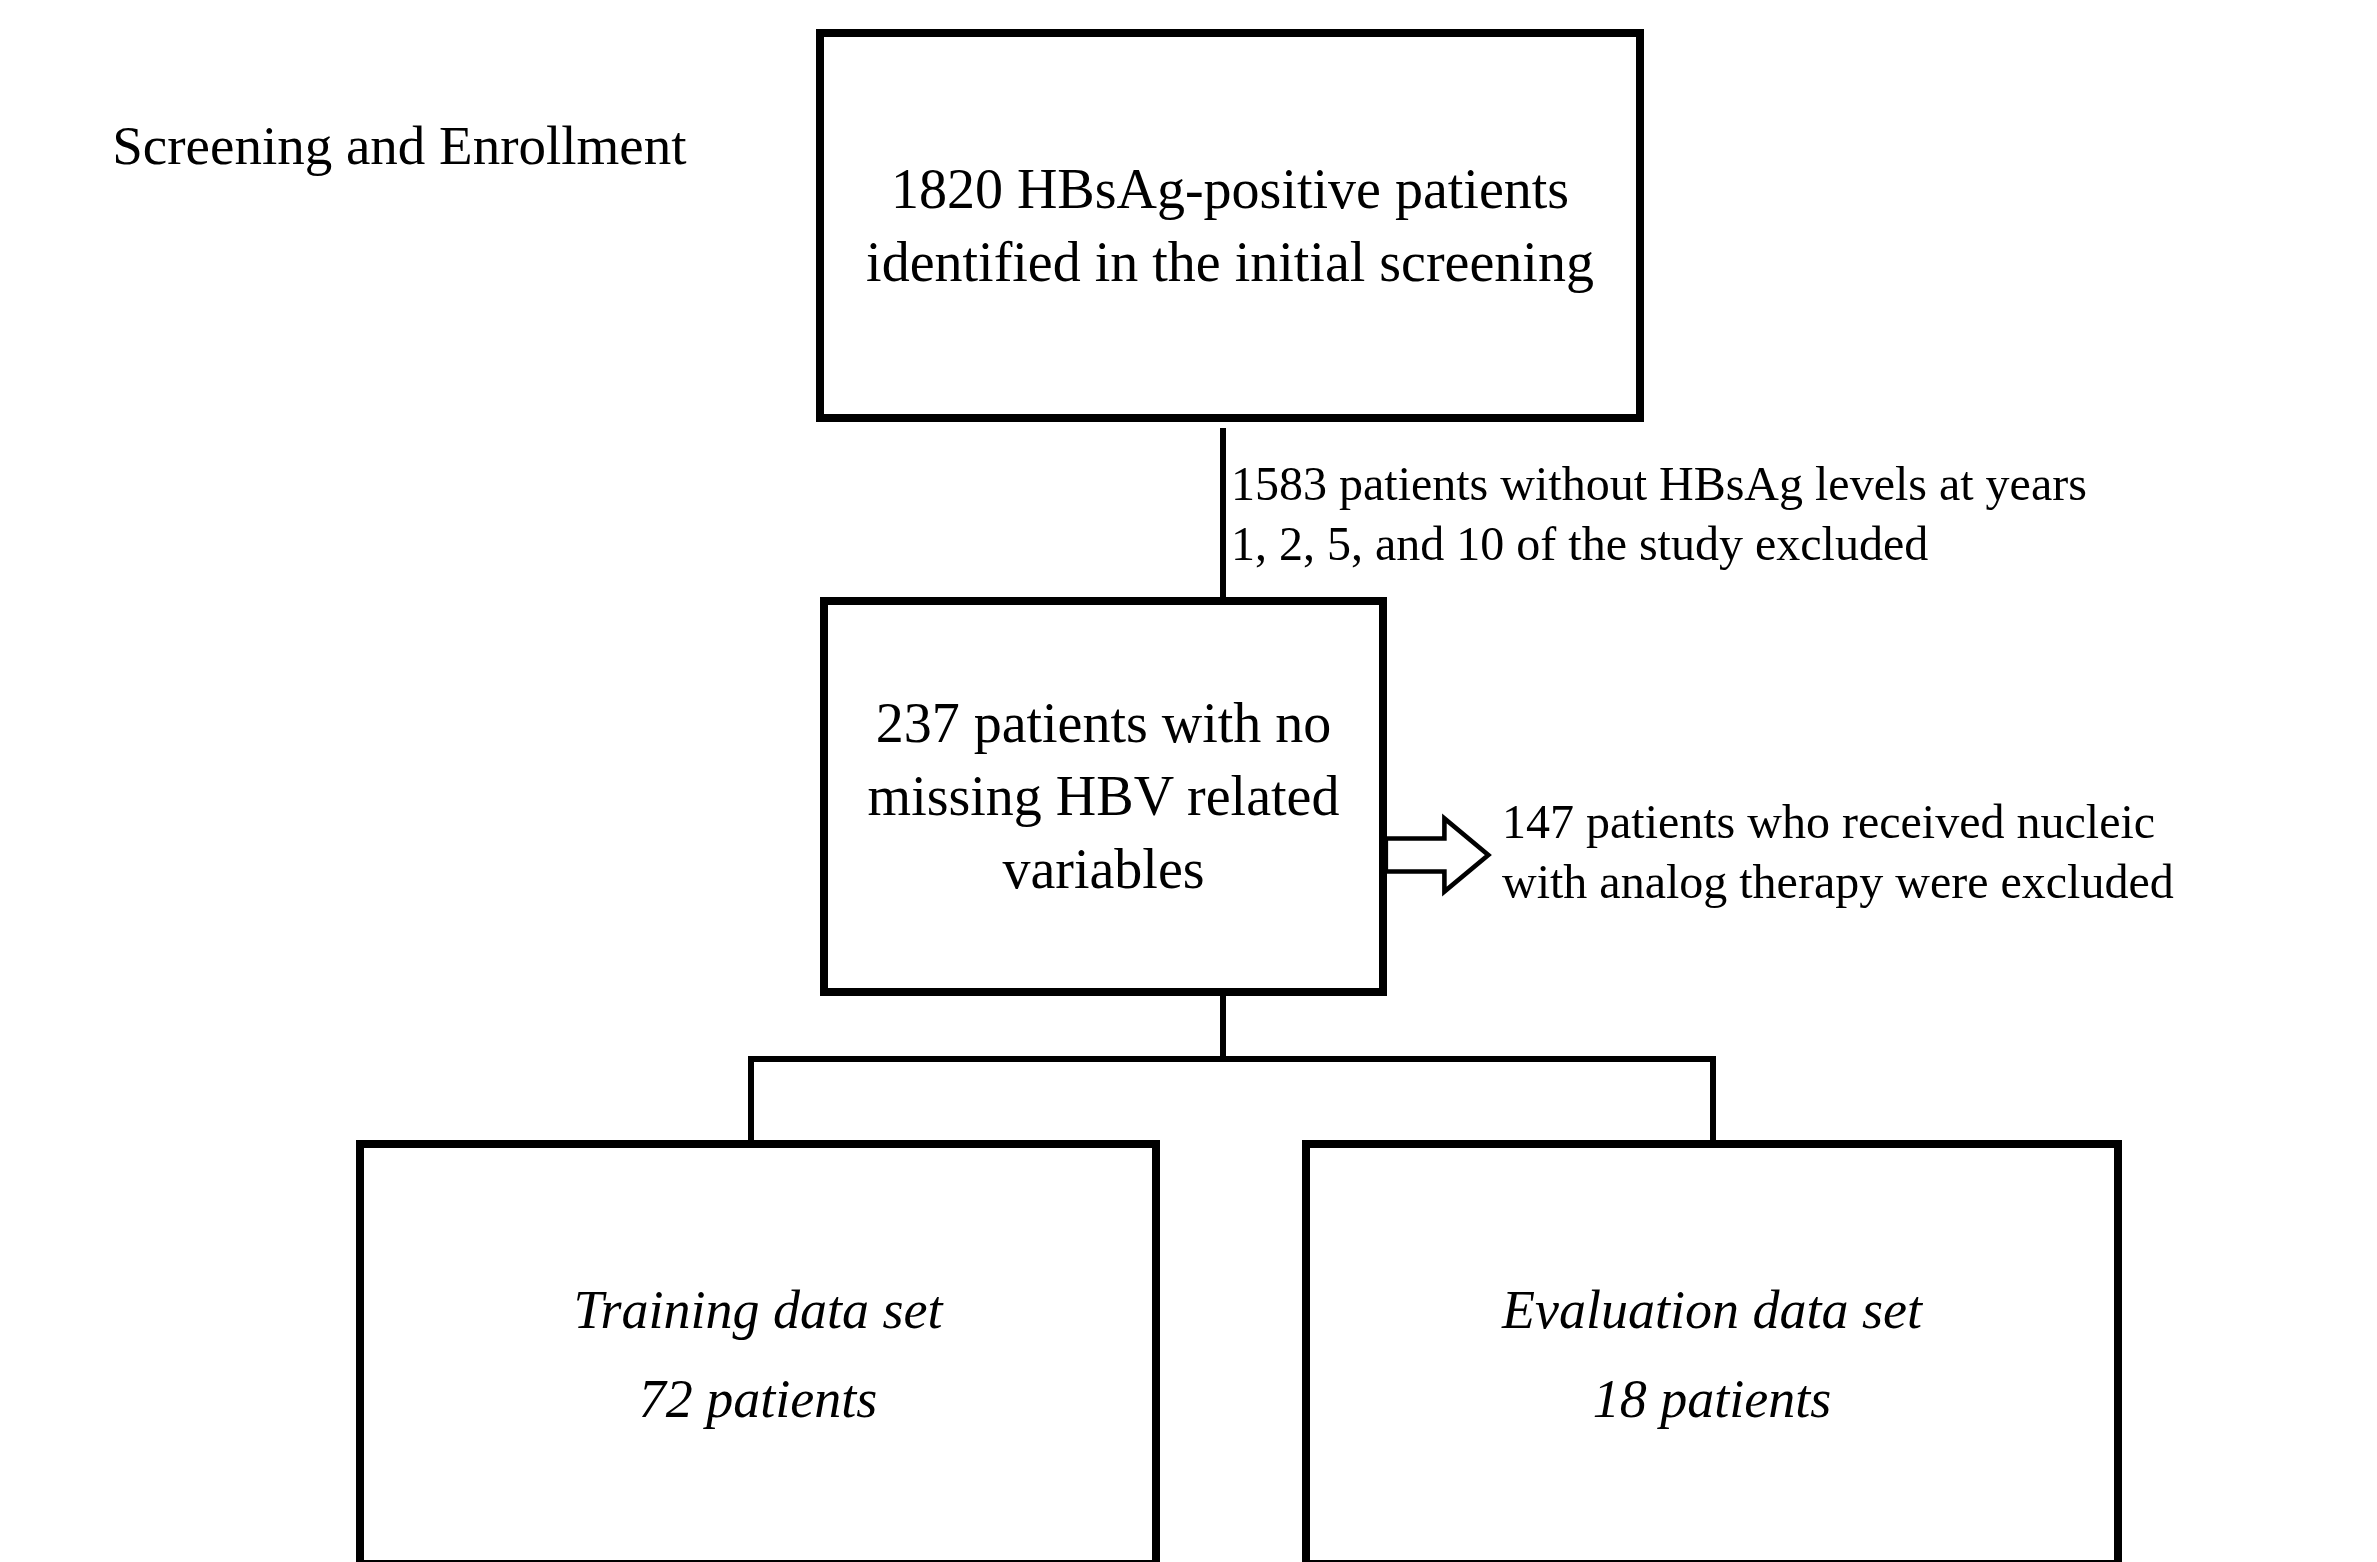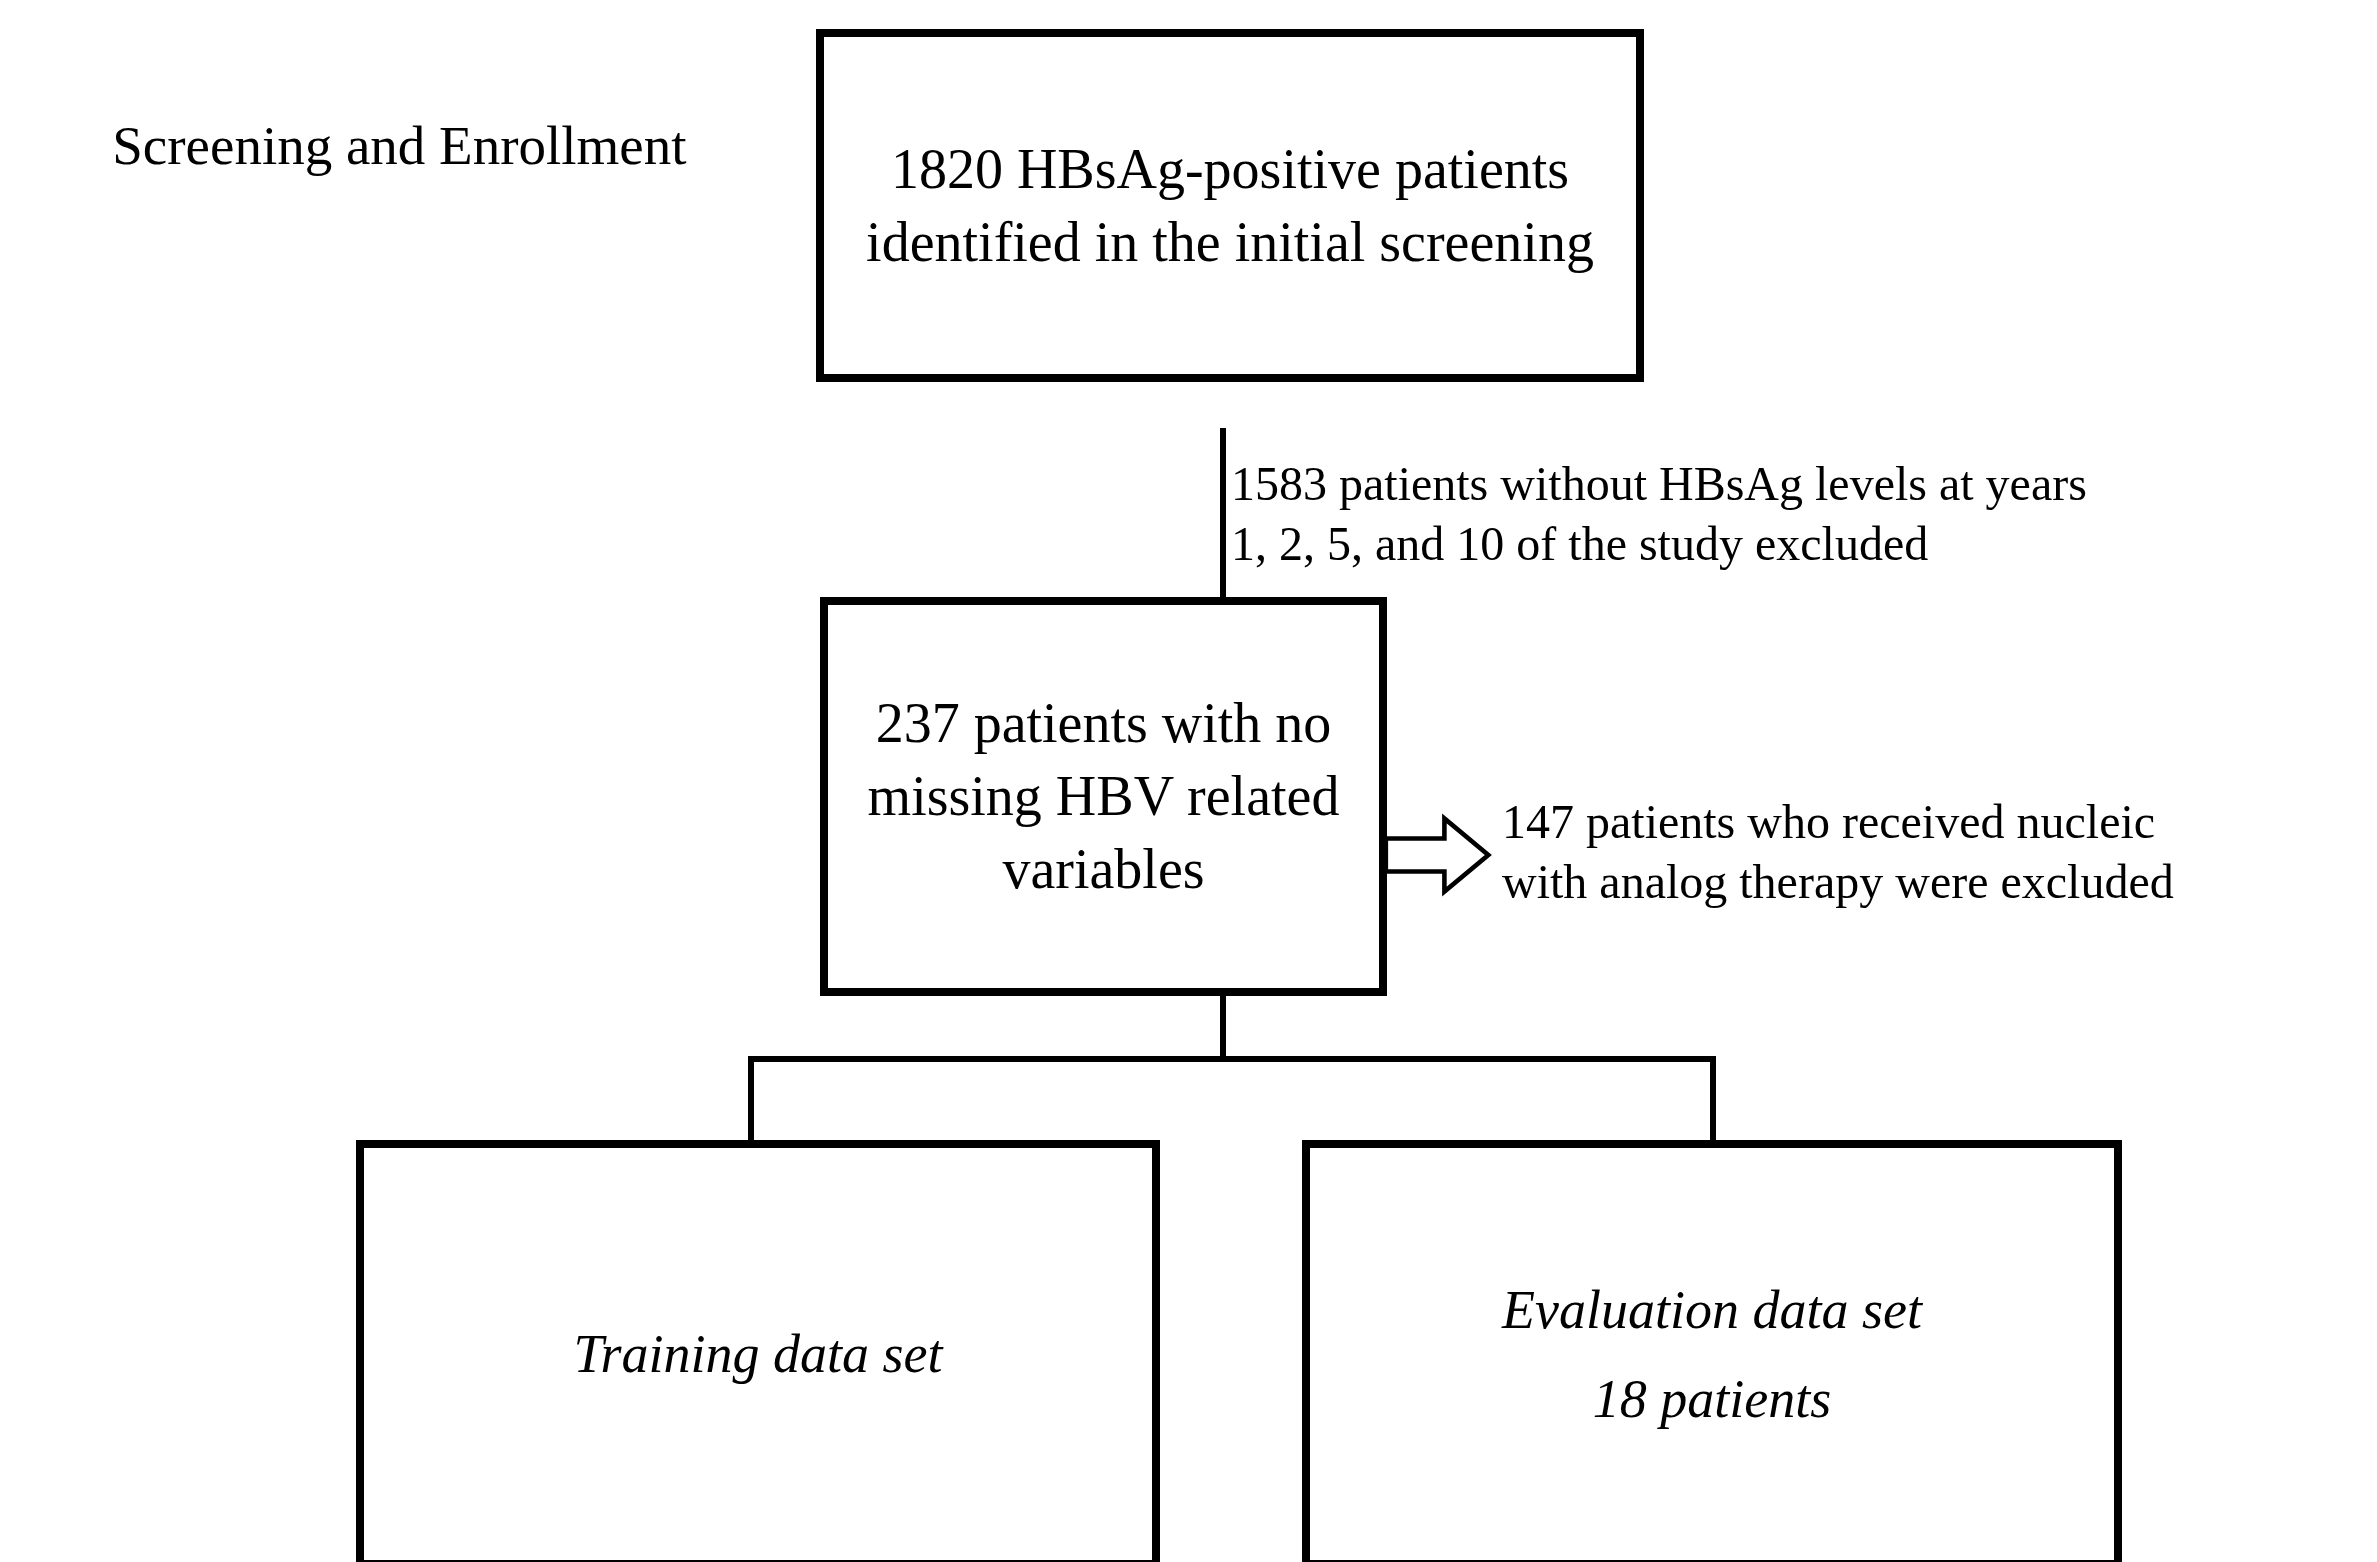--- a/index.html
+++ b/index.html
@@ -30,21 +30,21 @@
   }
   .flow-box .box-text {
     display: block;
     line-height: 1.30;
     font-size: 55px;
     padding: 0 12.8px;
   }
 
   #box-top {
     left: 816px;  top: 29px;
-    width: 828px; height: 353px;
+    width: 828px; height: 393px;
   }
   #box-top .box-text { font-size: 56px; }
 
   #box-middle {
     left: 820px;  top: 597px;
     width: 567px; height: 399px;
   }
   #box-middle .box-text {
     font-size: 56px;
     text-align: center;
@@ -190,20 +190,21 @@
   </div>
 
   <div id="conn-mid-stem" class="conn"></div>
   <div id="conn-split-bar" class="conn"></div>
   <div id="conn-drop-left" class="conn"></div>
   <div id="conn-drop-right" class="conn"></div>
 
   <div id="box-train" class="flow-box">
     <span class="box-text">
       <span class="line-1">Training data set</span>
+      <span class="line-2">72 patients</span>
     </span>
   </div>
 
   <div id="box-eval" class="flow-box">
     <span class="box-text">
       <span class="line-1">Evaluation data  set</span>
       <span class="line-2">18 patients</span>
     </span>
   </div>
 

